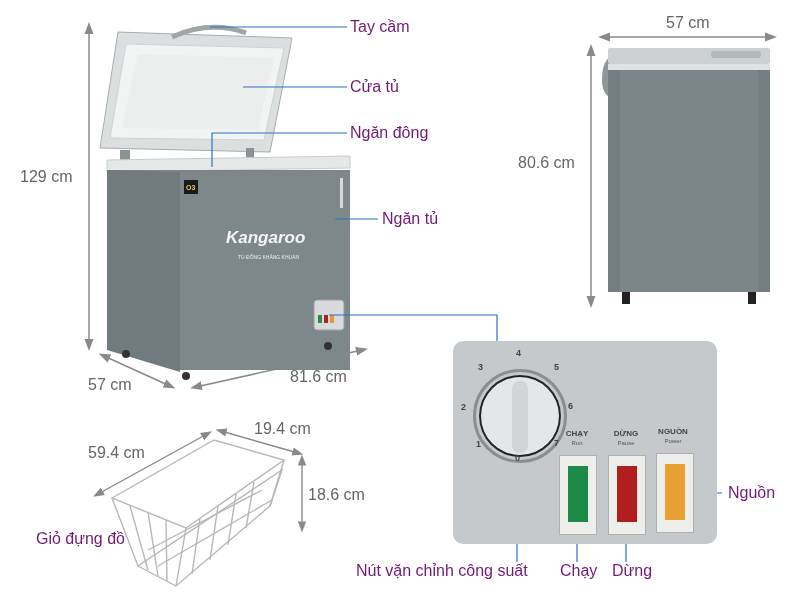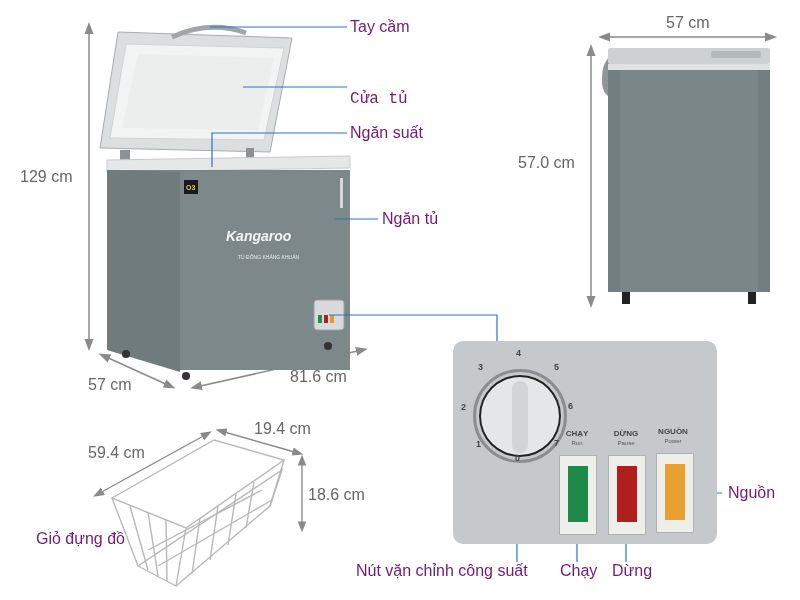--- a/index.html
+++ b/index.html
@@ -133,33 +133,33 @@
     <div class="swin" style="background:#1e8a4a;"></div>
   </div>
   <div class="swframe" style="left:155px;top:114px;">
     <div class="swin" style="background:#b01e1e;"></div>
   </div>
   <div class="swframe" style="left:203px;top:112px;">
     <div class="swin" style="background:#e8a030;"></div>
   </div>
 </div>
 
-<span class="abs" style="left:226px;top:228px;font-size:14px;font-style:italic;font-weight:bold;color:#f4f4f4;">Kangaroo</span>
+<span class="abs" style="left:226px;top:228px;font-size:17px;font-style:italic;font-weight:bold;color:#f4f4f4;">Kangaroo</span>
 <span class="abs" style="left:238px;top:254px;font-size:5px;color:#eee;">TỦ ĐÔNG KHÁNG KHUẨN</span>
 
 <span class="label" style="left:350px;top:18px;">Tay cầm</span>
-<span class="label" style="left:350px;top:90px;font-family:Liberation Mono, monospace;">Cửa tủ</span>
-<span class="label" style="left:350px;top:124px;">Ngăn suất</span>
+<span class="label" style="left:350px;top:78px;">Cửa tủ</span>
+<span class="label" style="left:350px;top:124px;">Ngăn đông</span>
 <span class="label" style="left:382px;top:210px;">Ngăn tủ</span>
 <span class="label" style="left:728px;top:484px;">Nguồn</span>
 <span class="label" style="left:356px;top:562px;">Nút vặn chỉnh công suất</span>
 <span class="label" style="left:560px;top:562px;">Chạy</span>
 <span class="label" style="left:612px;top:562px;">Dừng</span>
 <span class="label" style="left:36px;top:530px;">Giỏ đựng đồ</span>
 
 <span class="dim" style="left:20px;top:168px;">129 cm</span>
 <span class="dim" style="left:88px;top:376px;">57 cm</span>
 <span class="dim" style="left:290px;top:368px;">81.6 cm</span>
 <span class="dim" style="left:666px;top:14px;">57 cm</span>
-<span class="dim" style="left:518px;top:154px;">57.0 cm</span>
+<span class="dim" style="left:518px;top:154px;">80.6 cm</span>
 <span class="dim" style="left:88px;top:444px;">59.4 cm</span>
 <span class="dim" style="left:254px;top:420px;">19.4 cm</span>
 <span class="dim" style="left:308px;top:486px;">18.6 cm</span>
 
 </body></html>

